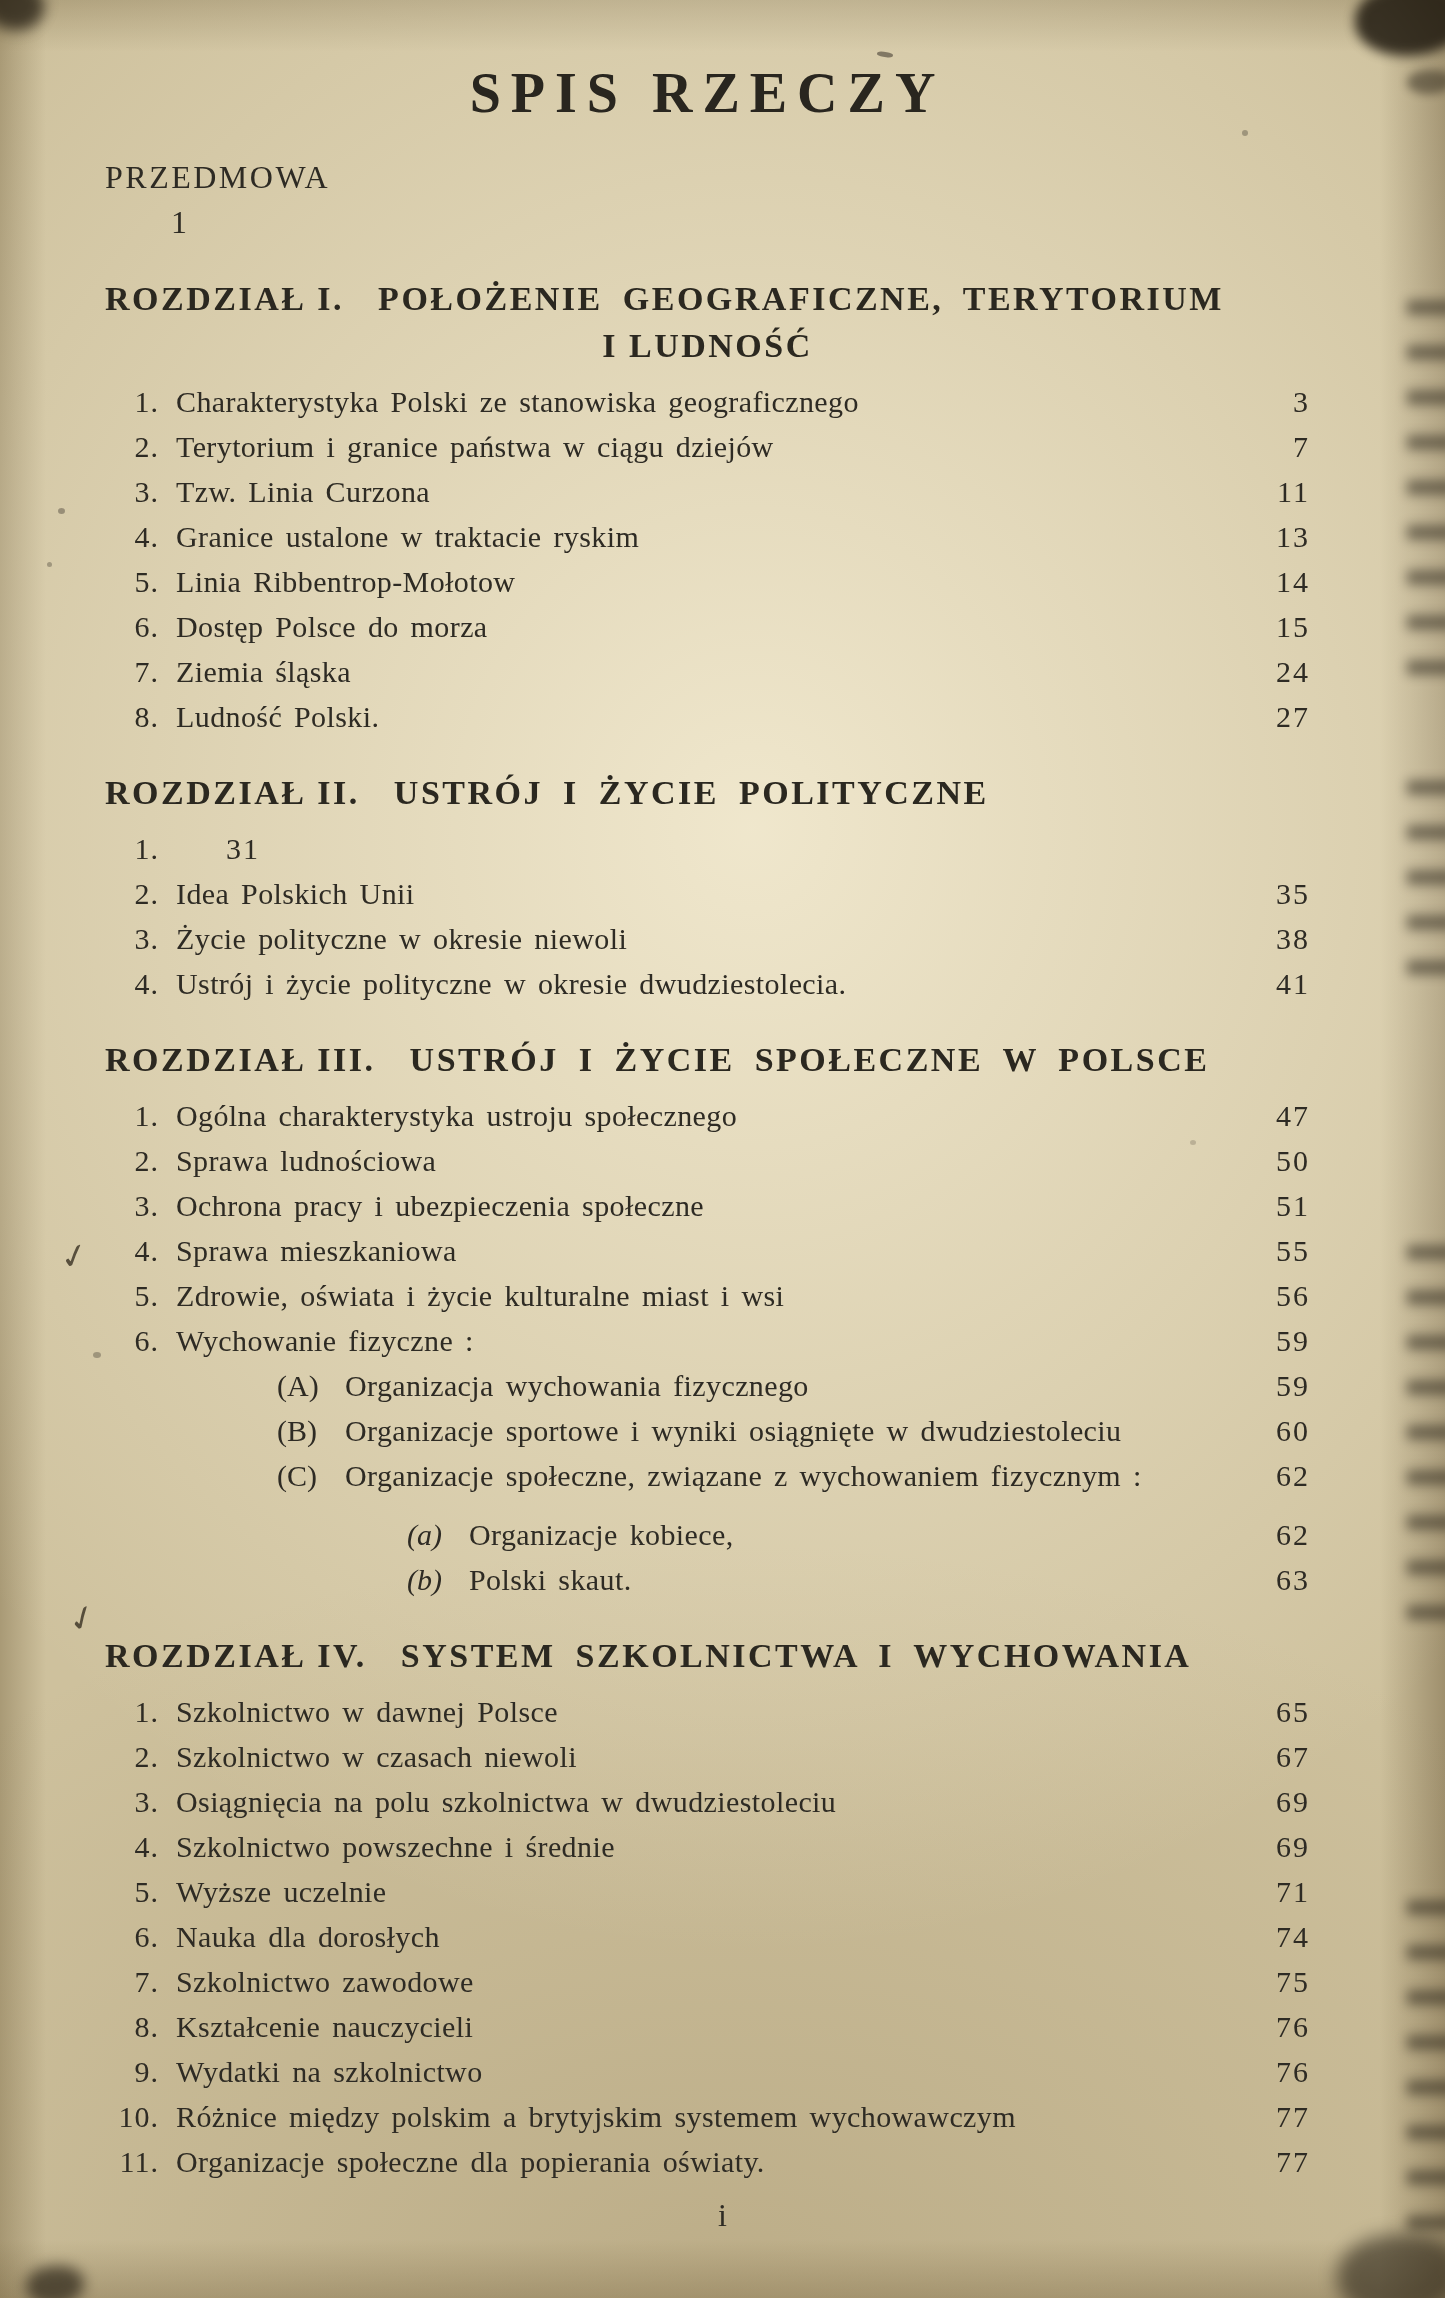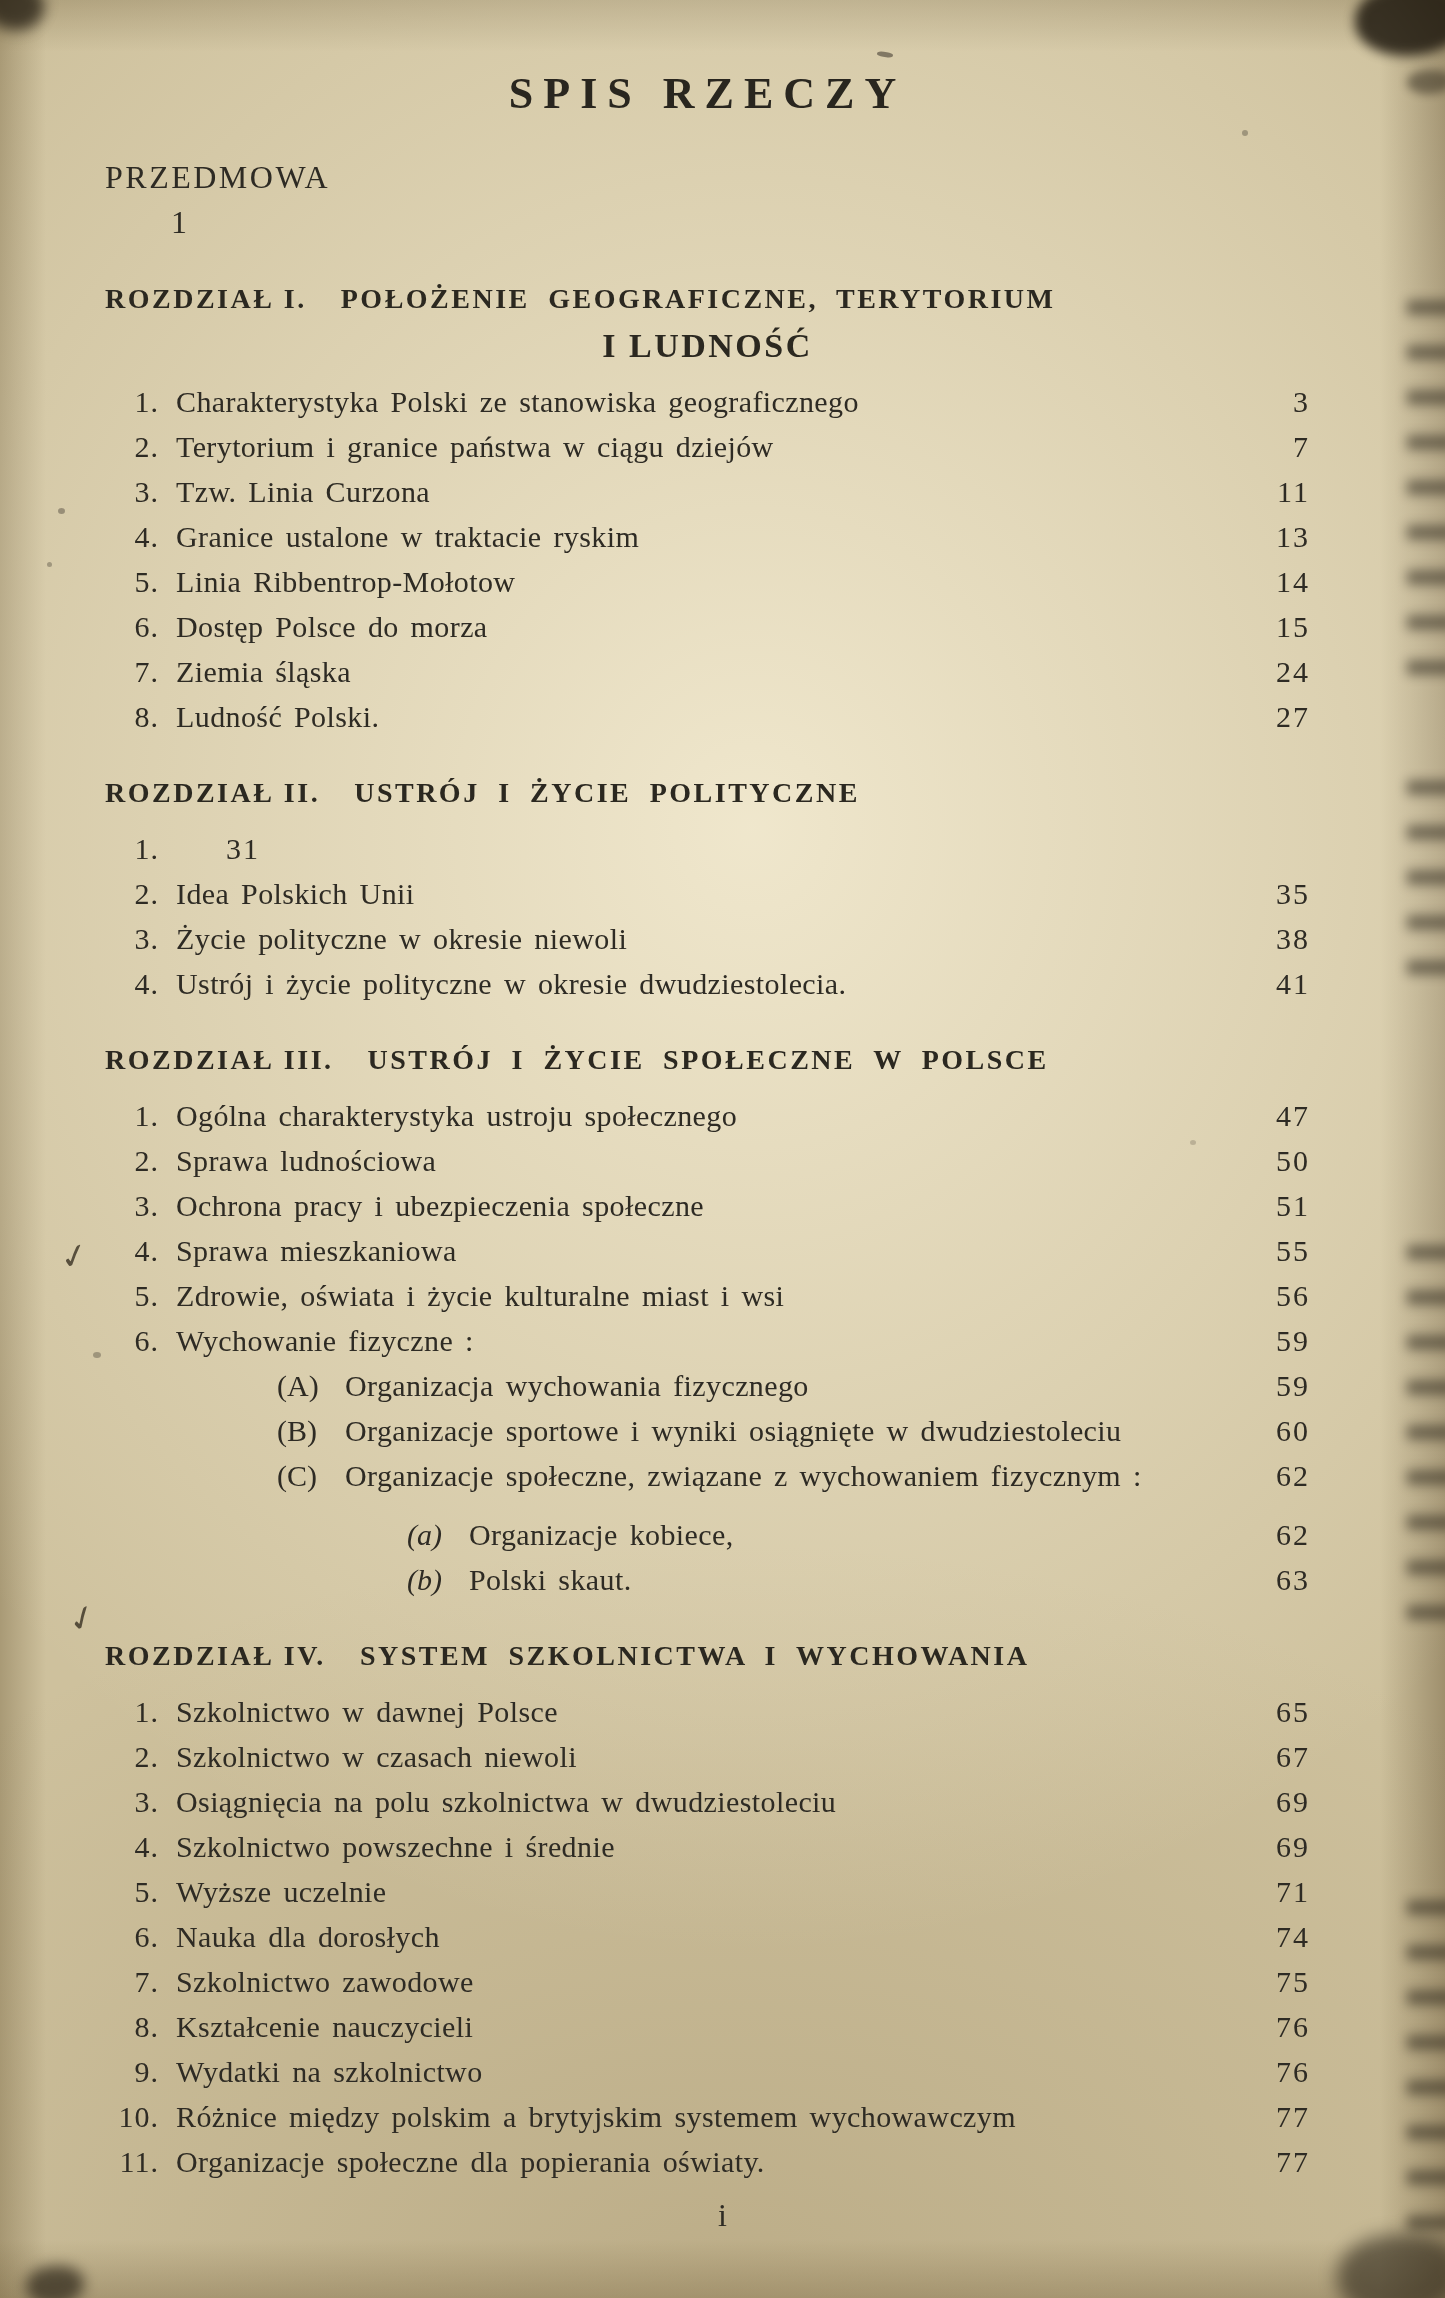--- a/index.html
+++ b/index.html
@@ -19,21 +19,21 @@
       linear-gradient(90deg, rgba(108,90,54,0.38) 0px, rgba(108,90,54,0) 46px, rgba(108,90,54,0) 1380px, rgba(92,74,42,0.42) 1445px),
       linear-gradient(180deg, rgba(108,90,54,0.30) 0px, rgba(108,90,54,0) 52px, rgba(108,90,54,0) 2240px, rgba(108,90,54,0.36) 2298px),
       var(--paper, #cec19d);
   }
   .content {
     position: absolute;
     left: 105px; right: 135px; top: 62px;
   }
   h1.title {
     margin: 0 0 30px 0;
-    font-size: 44px;
+    font-size: 56px;
     line-height: 63px;
     font-weight: bold;
     letter-spacing: 10px;
     text-align: center;
     color: #29261f;
   }
   .row {
     display: flex;
     align-items: baseline;
     line-height: 45px;
@@ -63,21 +63,21 @@
   .lvl1 { margin-left: 172px; }
   .lvl1 .num { width: 58px; text-align: left; margin-right: 10px; letter-spacing: 0; }
   .lvl2 { margin-left: 302px; }
   .lvl2 .num { width: 52px; text-align: left; margin-right: 10px; font-style: italic; letter-spacing: 0; }
 
   .preface { font-size: 32px; flex-direction: column; }
   .preface .lbl { letter-spacing: 2.5px; word-spacing: 2px; }
 
   .chapter-heading {
     margin: 30px 0 10px 0;
-    font-size: 28px;
+    font-size: 34px;
     line-height: 47px;
     font-weight: bold;
     letter-spacing: 2.5px;
     color: #2b2820;
     white-space: nowrap;
   }
   .chapter-heading.no-mb { margin-bottom: 0; }
   .ch-label { margin-right: 34px; }
   .ch-title { word-spacing: 9px; }
   .ch-title2 {

